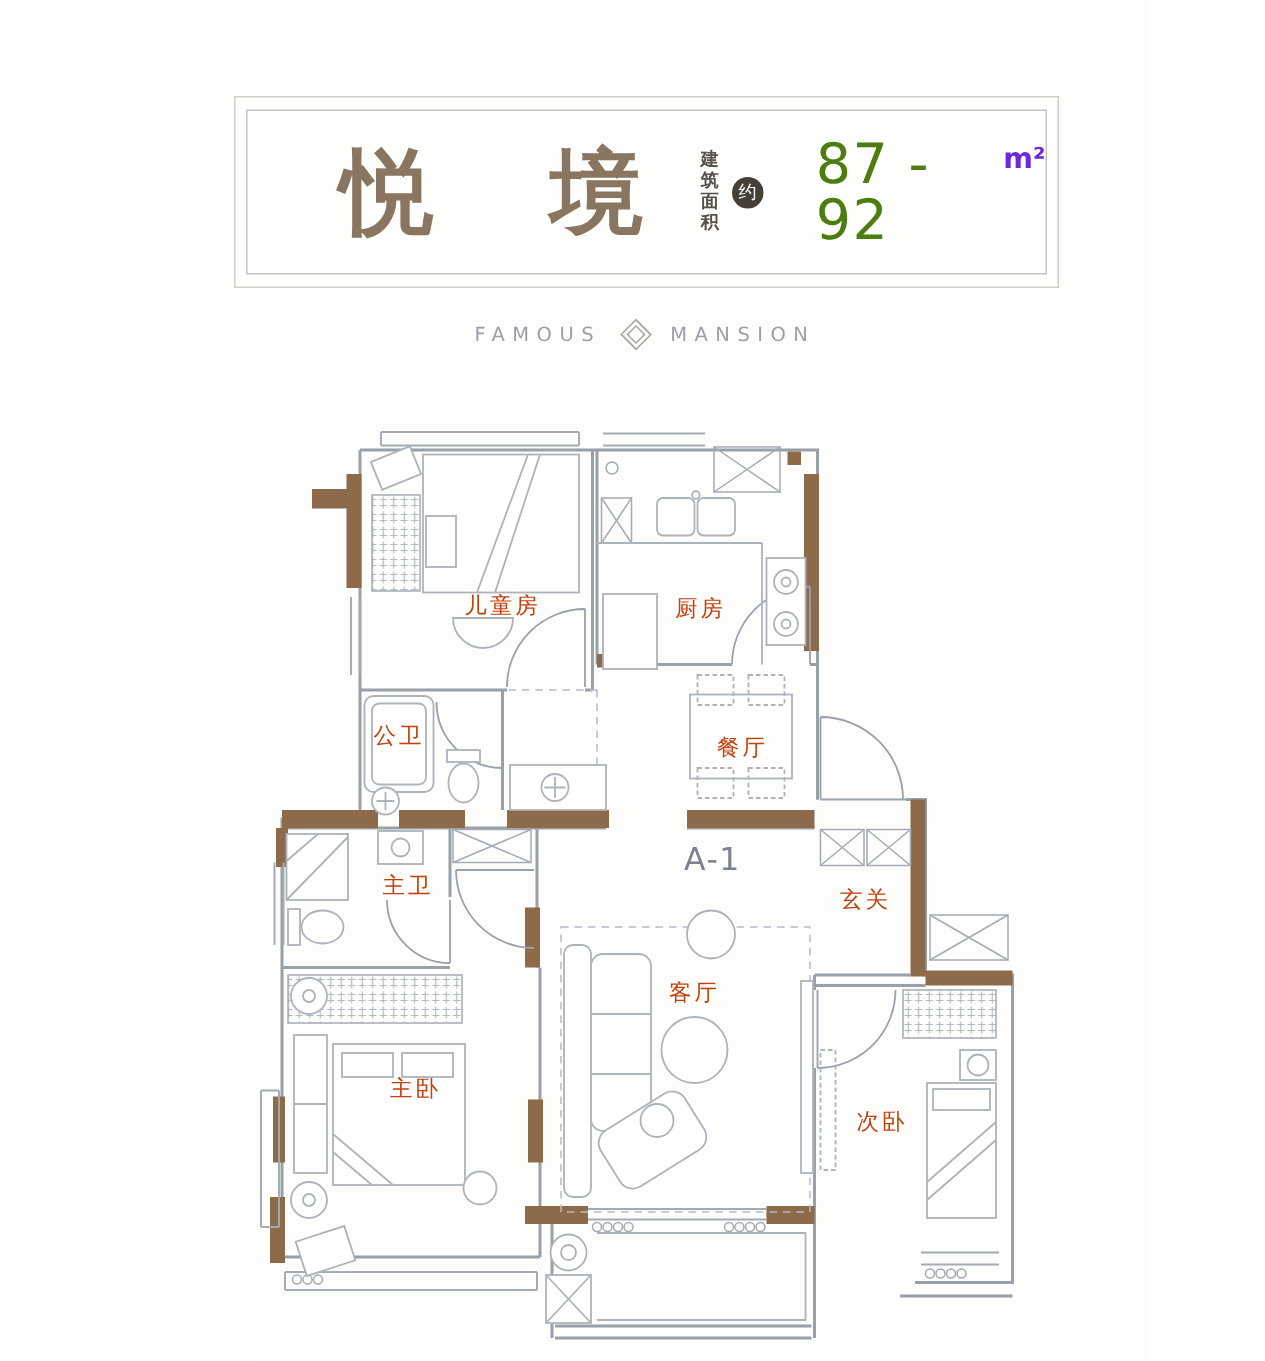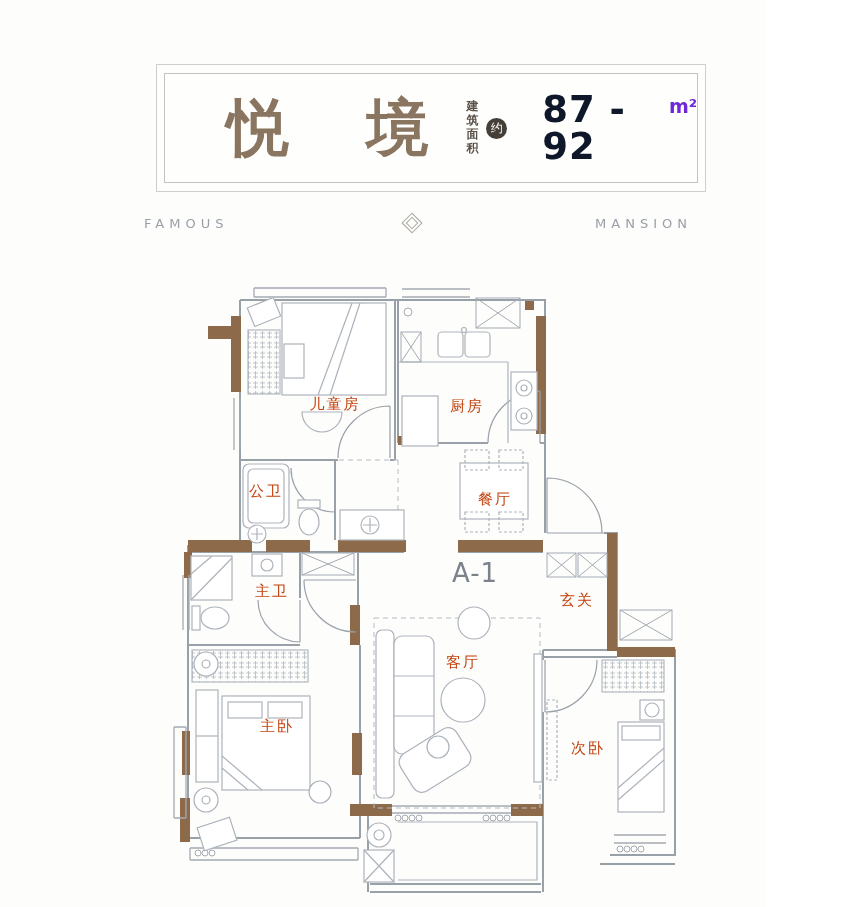--- a/index.html
+++ b/index.html
@@ -12,35 +12,35 @@
   .frame-inner{position:absolute;left:7px;top:8px;right:7px;bottom:8px;
                border:1px solid #c4c4be;display:flex;align-items:center;}
   .plan-title{margin-left:62px;font-size:62px;font-weight:700;color:#8a7560;
               letter-spacing:28px;white-space:nowrap;line-height:1;}
   .head-right{margin-left:6px;display:flex;flex-direction:column;justify-content:center;}
   .area-row{display:flex;align-items:center;}
   .area-prefix{font-size:12px;font-weight:700;color:#5a5148;line-height:1.15;text-align:center;}
   .approx-badge{width:21px;height:21px;border-radius:50%;background:#453f38;color:#fff;
                 font-size:12px;display:flex;align-items:center;justify-content:center;
                 margin:0 3px 0 4px;flex:0 0 auto;}
-  .area-value{font-size:37px;font-weight:700;color:#0f172a;letter-spacing:1px;line-height:1;margin-left:32px;}
+  .area-value{font-size:37px;font-weight:400;color:#4d7c0f;letter-spacing:1px;line-height:1;margin-left:32px;}
   .area-unit{font-size:19px;font-weight:700;color:#6d28d9;margin-left:3px;align-self:flex-start;padding-top:4px;}
   .layout-summary{font-size:26px;color:#8c7a62;letter-spacing:8px;margin-top:6px;white-space:nowrap;}
 
   
-  .brand-row{position:absolute;left:144px;top:210px;width:548px;display:flex;
-             align-items:center;justify-content:space-between;gap:10px;}
+  .brand-row{position:absolute;left:156px;top:210px;width:548px;display:flex;
+             align-items:center;justify-content:center;gap:10px;}
   .brand-word{font-size:13px;letter-spacing:5px;color:#9aa0a6;}
   .diamond-icon{width:26px;height:26px;flex:0 0 auto;}
 
   
   #plan-svg{position:absolute;left:0;top:0;width:843px;height:907px;}
   .room-label{position:absolute;transform:translate(-50%,-50%);font-size:15px;
               color:#c2410c;letter-spacing:2px;white-space:nowrap;}
-  .unit-label{font-size:26px;letter-spacing:1px;color:#7b828b;}
+  .unit-label{font-size:21px;letter-spacing:1px;color:#7b828b;}
 </style>
 </head>
 <body>
 
 <div id="page">
 
   <div class="frame-outer">
     <div class="frame-inner">
       <div class="plan-title">悦 境</div>
       <div class="head-right">

